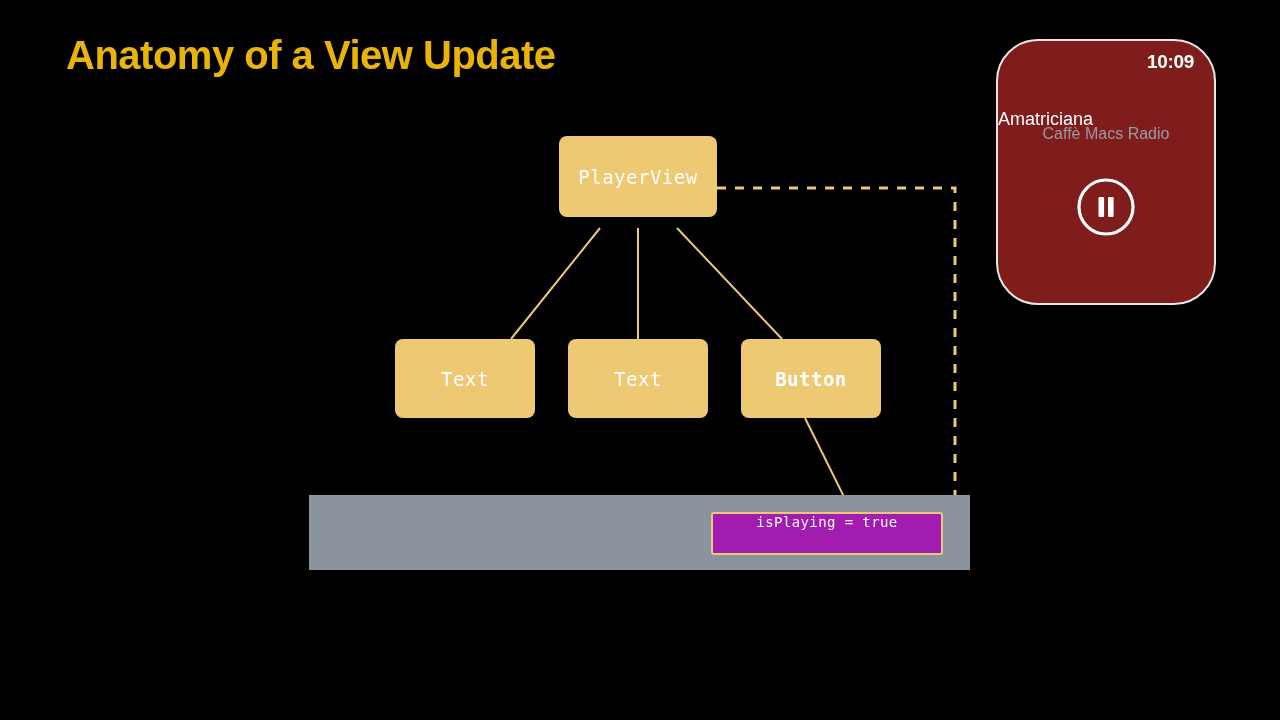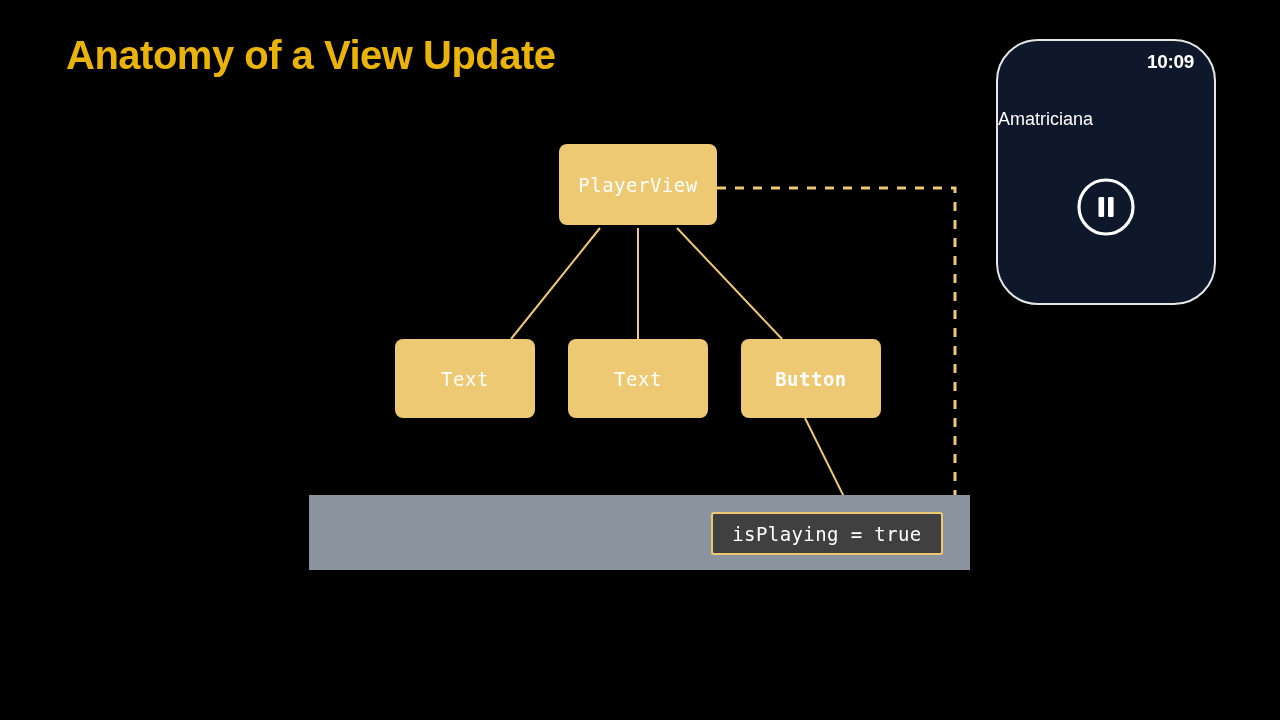--- a/index.html
+++ b/index.html
@@ -45,21 +45,21 @@
     background: #eec974;
     display: flex;
     align-items: center;
     justify-content: center;
     font-family: "DejaVu Sans Mono", "Liberation Mono", monospace;
     font-size: 19px;
     color: #ffffff;
     letter-spacing: 0.5px;
     box-sizing: border-box;
   }
-  #node-playerview { left: 559px; top: 144px; width: 158px; height: 81px; }
+  #node-playerview { left: 559px; top: 136px; width: 158px; height: 81px; }
   #node-text-1     { left: 395px; top: 339px; width: 140px; height: 79px; }
   #node-text-2     { left: 568px; top: 339px; width: 140px; height: 79px; }
   #node-button     { left: 741px; top: 339px; width: 140px; height: 79px; font-weight: bold; }
 
   
   #swiftui-bar {
     position: absolute;
     left: 309px;
     top: 495px;
     width: 661px;
@@ -74,43 +74,42 @@
     font-size: 19px;
     font-family: "Liberation Sans", sans-serif;
     margin-right: 38px;
   }
   #state-box {
     position: absolute;
     left: 711px;
     top: 512px;
     width: 232px;
     height: 43px;
-    background: #404040;
+    background: #a21caf;
     border: 2px solid #eec974;
     border-radius: 3px;
     display: flex;
-    align-items: center;
     justify-content: center;
     font-family: "DejaVu Sans Mono", "Liberation Mono", monospace;
-    font-size: 19px;
+    font-size: 14px;
     color: #ffffff;
     letter-spacing: 0.4px;
     box-sizing: border-box;
   }
 
   
   #watch {
     position: absolute;
     left: 996px;
     top: 39px;
     width: 220px;
     height: 266px;
     border: 2px solid #e6e6e6;
     border-radius: 42px;
-    background: #0f172a;
+    background: #7f1d1d;
     box-sizing: border-box;
   }
   #watch-time {
     position: absolute;
     right: 20px;
     top: 10px;
     color: #ffffff;
     font-size: 19px;
     font-weight: bold;
     letter-spacing: -0.3px;
@@ -183,19 +182,20 @@
 <div id="state-box">
   <span>isPlaying = true</span>
 </div>
 
 <div id="watch">
 
   <div id="watch-time">10:09</div>
 
   <div id="watch-track-title">Amatriciana</div>
 
+  <div id="watch-track-subtitle">Caffè Macs Radio</div>
 
   <svg id="watch-pause-button" viewBox="0 0 58 58">
     <circle cx="29" cy="29" r="27" fill="none" stroke="#ffffff" stroke-width="3.2"></circle>
     <rect x="21.5" y="19" width="5.6" height="20" rx="1.2" fill="#ffffff"></rect>
     <rect x="31" y="19" width="5.6" height="20" rx="1.2" fill="#ffffff"></rect>
   </svg>
 </div>
 
 </body></html>

